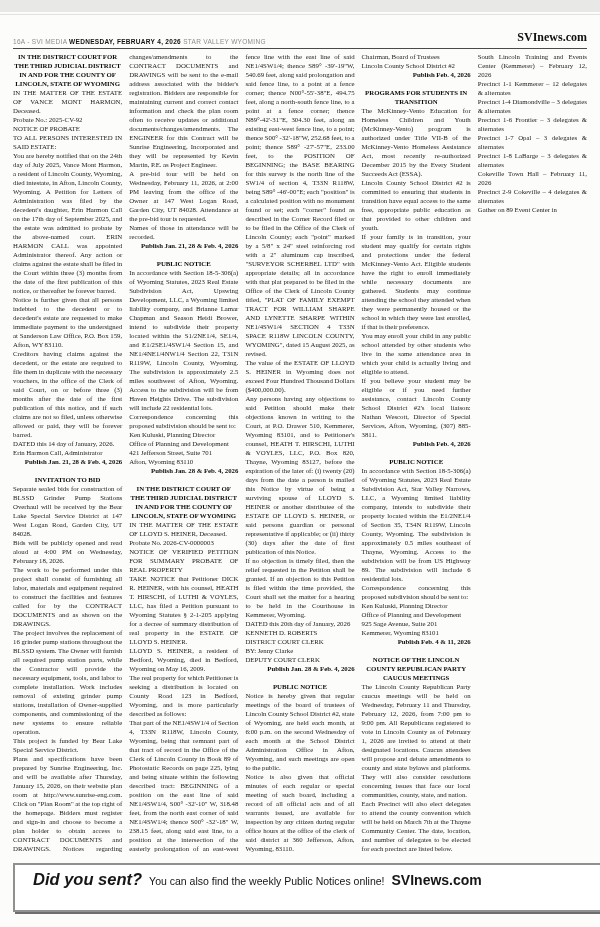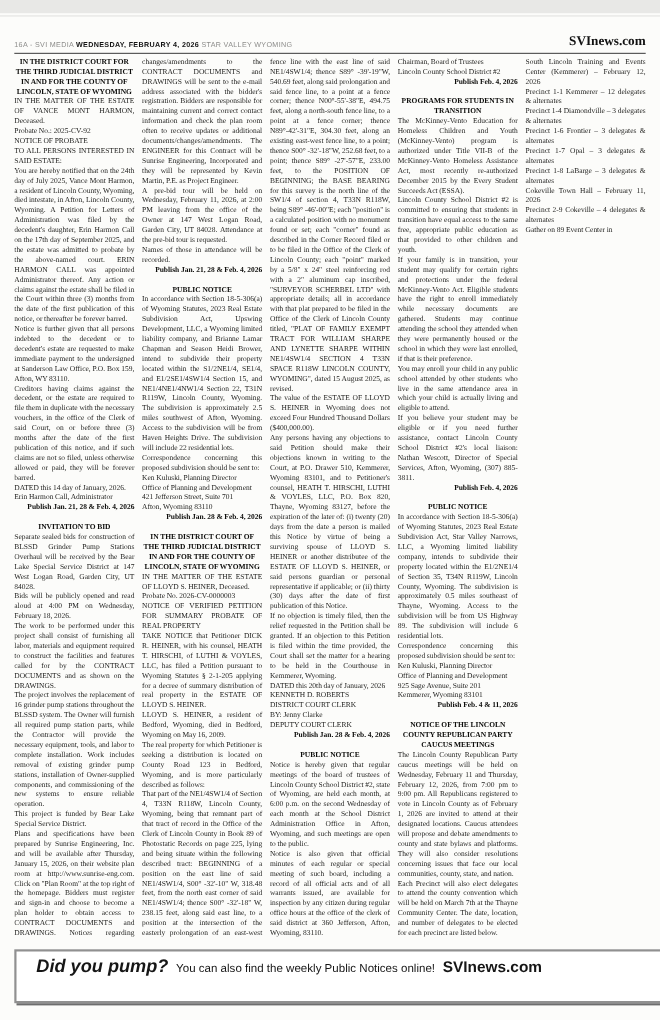--- a/index.html
+++ b/index.html
@@ -135,17 +135,17 @@
         <p>Precinct 1-6 Frontier – 3 delegates &amp; alternates</p>
         <p>Precinct 1-7 Opal – 3 delegates &amp; alternates</p>
         <p>Precinct 1-8 LaBarge – 3 delegates &amp; alternates</p>
         <p>Cokeville Town Hall – February 11, 2026</p>
         <p>Precinct 2-9 Cokeville – 4 delegates &amp; alternates</p>
         <p>Gather on 89 Event Center in</p>
       </article>
     </div>
 
   <div class="adbox">
-    <span class="ad-prefix">Did you pump?</span>
+    <span class="ad-prefix">Did you sent?</span>
     <span class="ad-text">You can also find the weekly Public Notices online!</span>
     <span class="ad-site">SVInews.com</span>
   </div>
 </div>
 
 </body></html>

